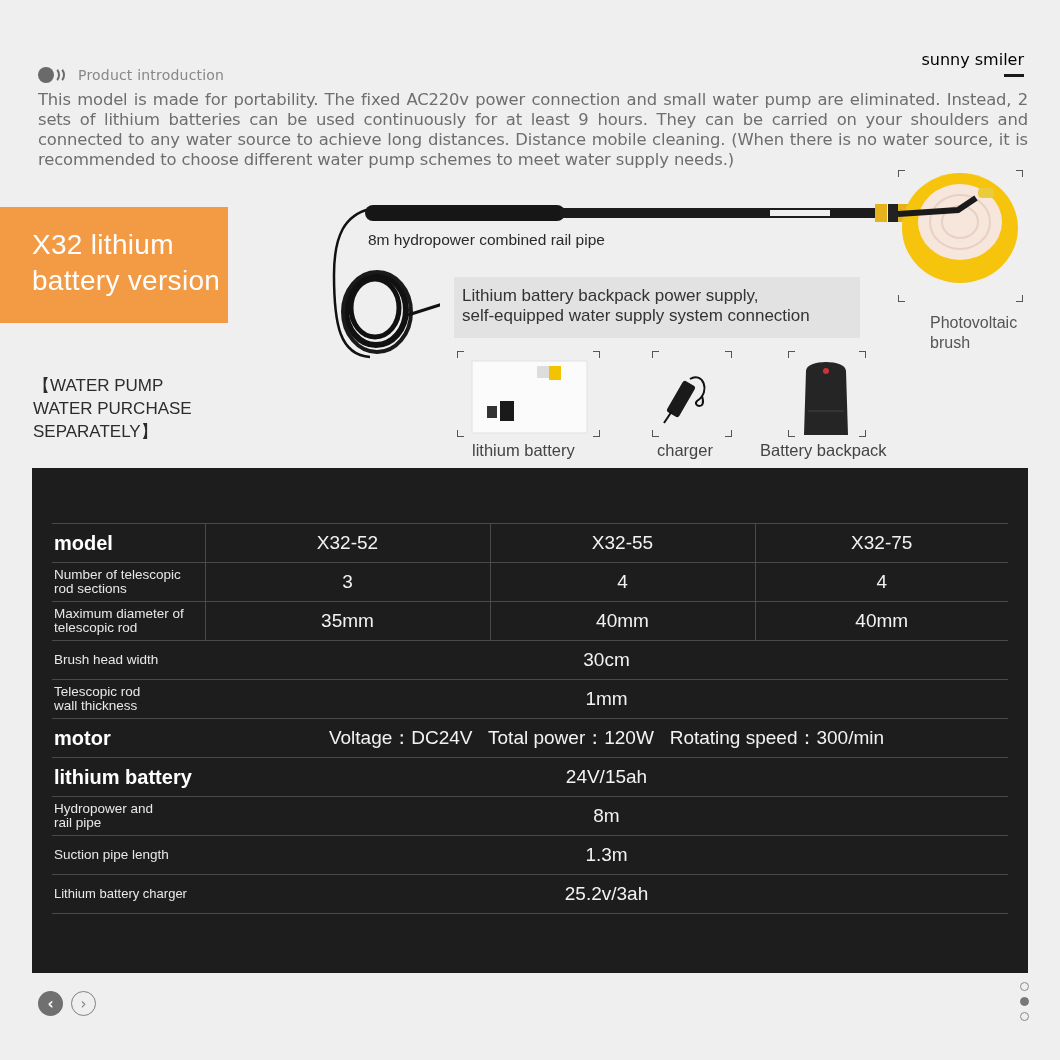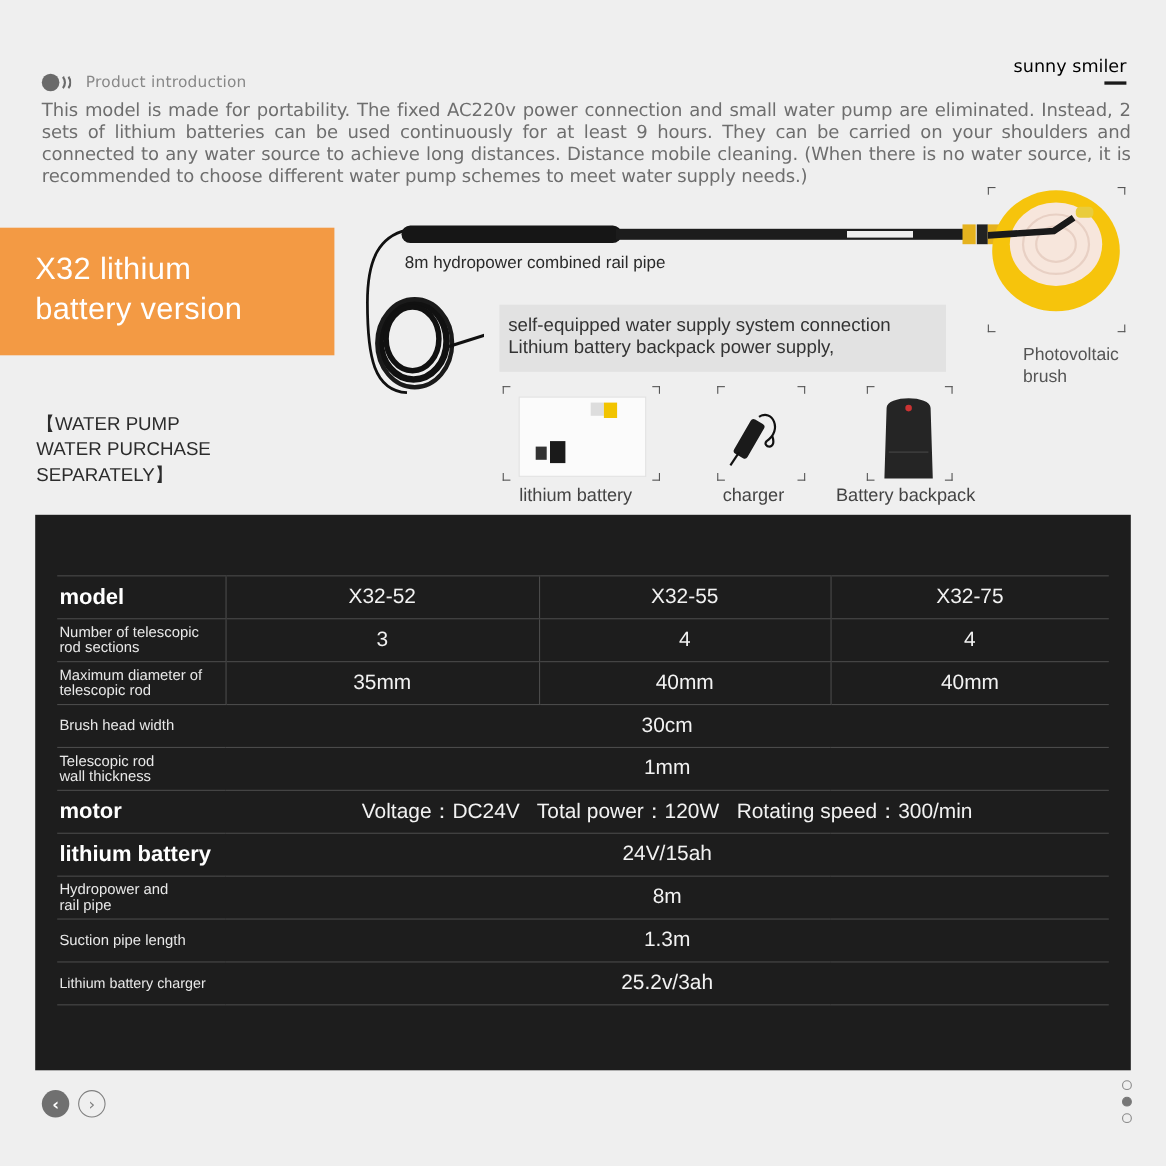--- a/index.html
+++ b/index.html
@@ -17,21 +17,21 @@
   .intro-icon .arc.a2 { left: 13px; }
   .intro-title { font-size: 14px; color: #888; letter-spacing: 0.2px; }
 
   .brand { right: 36px; top: 50px; text-align: right; }
   .brand-name { font-size: 16px; color: #000000; }
   .brand-bar { width: 20px; height: 3px; background: #1a1a1a; margin-left: auto; margin-top: 5px; }
 
   .intro-text { left: 38px; top: 90px; width: 990px; font-size: 16.4px; line-height: 20px; color: #6e6e6e; text-align: justify; letter-spacing: -0.15px; }
 
   
-  .banner { left: 0; top: 207px; width: 304px; height: 116px; background: #f39a44; padding: 20px 0 0 32px; }
+  .banner { left: 0; top: 207px; width: 228px; height: 116px; background: #f39a44; padding: 20px 0 0 32px; }
   .banner-title { font-size: 28px; line-height: 36px; color: #fff; font-family: "Liberation Sans", sans-serif; letter-spacing: 0.3px; }
 
   .pump-note { left: 33px; top: 338px; font-size: 17px; line-height: 23px; color: #2c2c2c; font-family: "Liberation Sans", sans-serif; margin-top: 36px; }
 
   
   .rod-label { left: 368px; top: 231px; font-size: 15.5px; color: #2a2a2a; font-family: "Liberation Sans", sans-serif; }
   .callout { left: 454px; top: 277px; width: 406px; height: 61px; background: #e2e2e2; padding: 9px 0 0 8px; font-size: 17px; line-height: 20px; color: #333; font-family: "Liberation Sans", sans-serif; }
   .brush-label { left: 906px; top: 313px; font-size: 16px; line-height: 20px; color: #555; font-family: "Liberation Sans", sans-serif; margin-left: 24px; }
   .corner { position: absolute; width: 7px; height: 7px; border-color: #555; border-style: solid; }
   .c-tl { left: 0; top: 0; border-width: 1.5px 0 0 1.5px; }
@@ -116,22 +116,22 @@
     <ellipse cx="62" cy="52" rx="30" ry="27" fill="none" stroke="#e8d0c4" stroke-width="2"></ellipse>
     <ellipse cx="62" cy="52" rx="18" ry="16" fill="none" stroke="#e8d0c4" stroke-width="2"></ellipse>
     <path d="M0 44 L 60 40 L 78 28" stroke="#1a1a1a" stroke-width="6" fill="none"></path>
     <rect x="80" y="18" width="16" height="10" rx="4" fill="#e9cc3d"></rect>
   </svg>
 </div>
 
 <div class="abs rod-label">8m hydropower combined rail pipe</div>
 
 <div class="abs callout">
+  <div>Lithium battery backpack power supply,</div>
   <div>self-equipped water supply system connection</div>
-  <div>Lithium battery backpack power supply,</div>
 </div>
 
 <div class="abs brush-label">
   <div>Photovoltaic</div>
   <div>brush</div>
 </div>
 
 <div class="abs" style="left:457px; top:351px; width:143px; height:86px;">
   <span class="corner c-tl"></span><span class="corner c-tr"></span><span class="corner c-bl"></span><span class="corner c-br"></span>
   <svg width="143" height="86">

